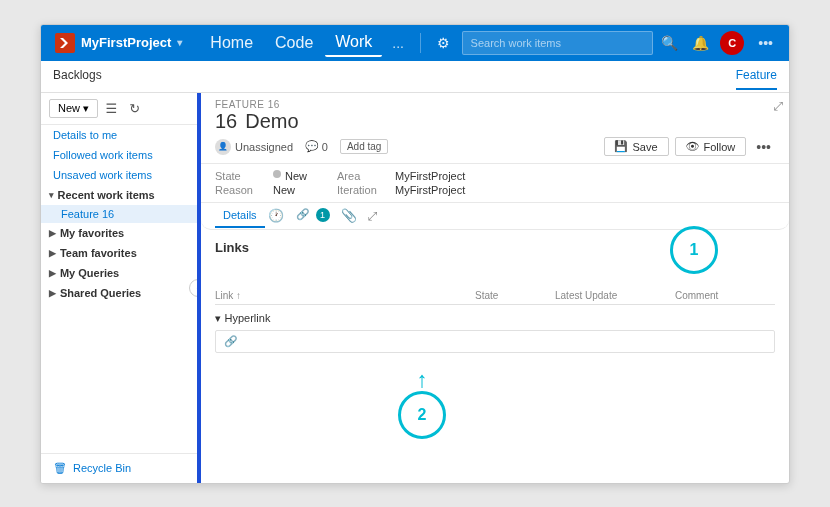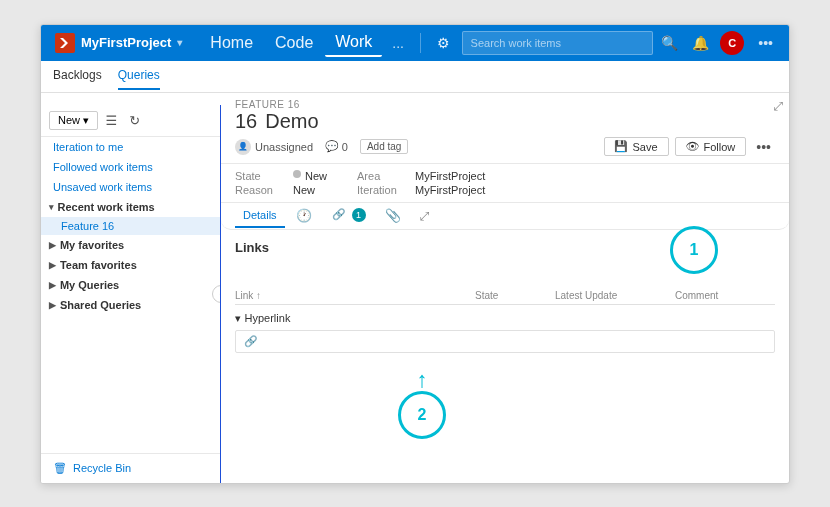--- a/index.html
+++ b/index.html
@@ -135,20 +135,21 @@
     
     .sub-nav {
       background: #fff;
       border-bottom: 1px solid #e0e0e0;
       height: 32px;
       display: flex;
       align-items: center;
       padding: 0 12px;
       gap: 16px;
       flex-shrink: 0;
+      justify-content: space-between;
     }
     .sub-nav-item {
       font-size: 12px;
       color: #333;
       cursor: pointer;
       padding: 6px 0;
       border-bottom: 2px solid transparent;
     }
     .sub-nav-item.active {
       color: #0078d4;
@@ -156,29 +157,28 @@
       font-weight: 500;
     }
     
     .main-layout {
       display: flex;
       flex: 1;
       overflow: hidden;
     }
     
     .sidebar {
-      width: 180px;
-      border-right: 1px solid #1d4ed8;
+      width: 160px;
+      border-right: 4px solid #1d4ed8;
       background: #fff;
       display: flex;
       flex-direction: column;
       flex-shrink: 0;
       overflow-y: auto;
       position: relative;
-      margin-top: 12px;
     }
     .sidebar-toolbar {
       display: flex;
       align-items: center;
       padding: 6px 8px;
       gap: 4px;
       border-bottom: 1px solid #e8e8e8;
     }
     .sidebar-new-btn {
       background: #fff;
@@ -400,21 +400,20 @@
       height: 8px;
       border-radius: 50%;
       background: #bbb;
     }
     
     .detail-tabs {
       display: flex;
       align-items: center;
       padding: 0 14px;
       border-bottom: 1px solid #e8e8e8;
-      gap: 8px;
       border-radius: 10px;
     }
     .detail-tab {
       font-size: 11px;
       color: #555;
       padding: 5px 8px;
       cursor: pointer;
       border-bottom: 2px solid transparent;
     }
     .detail-tab.active {
@@ -543,34 +542,34 @@
       <div class="nav-right">
         <div class="nav-icon-btn">🔍</div>
         <div class="nav-icon-btn">🔔</div>
         <div class="nav-avatar">C</div>
         <div class="nav-dots">•••</div>
       </div>
     </div>
 
     <div class="sub-nav">
       <div class="sub-nav-item">Backlogs</div>
-      <div class="sub-nav-item active">Queries</div>
+      <div class="sub-nav-item active">Feature</div>
     </div>
 
     <div class="main-layout">
 
       <div class="sidebar">
         <div class="sidebar-toolbar">
           <button class="sidebar-new-btn">New ▾</button>
           <button class="sidebar-icon-btn">☰</button>
           <button class="sidebar-icon-btn">↻</button>
         </div>
         <div class="sidebar-collapse-btn">‹</div>
 
-        <a class="sidebar-link">Iteration to me</a>
+        <a class="sidebar-link">Details to me</a>
         <a class="sidebar-link">Followed work items</a>
         <a class="sidebar-link">Unsaved work items</a>
 
         <div class="sidebar-section">
           <span class="sidebar-section-icon">▾</span>
           <span>Recent work items</span>
         </div>
         <div class="sidebar-item active">Feature 16</div>
 
         <div class="sidebar-section">

